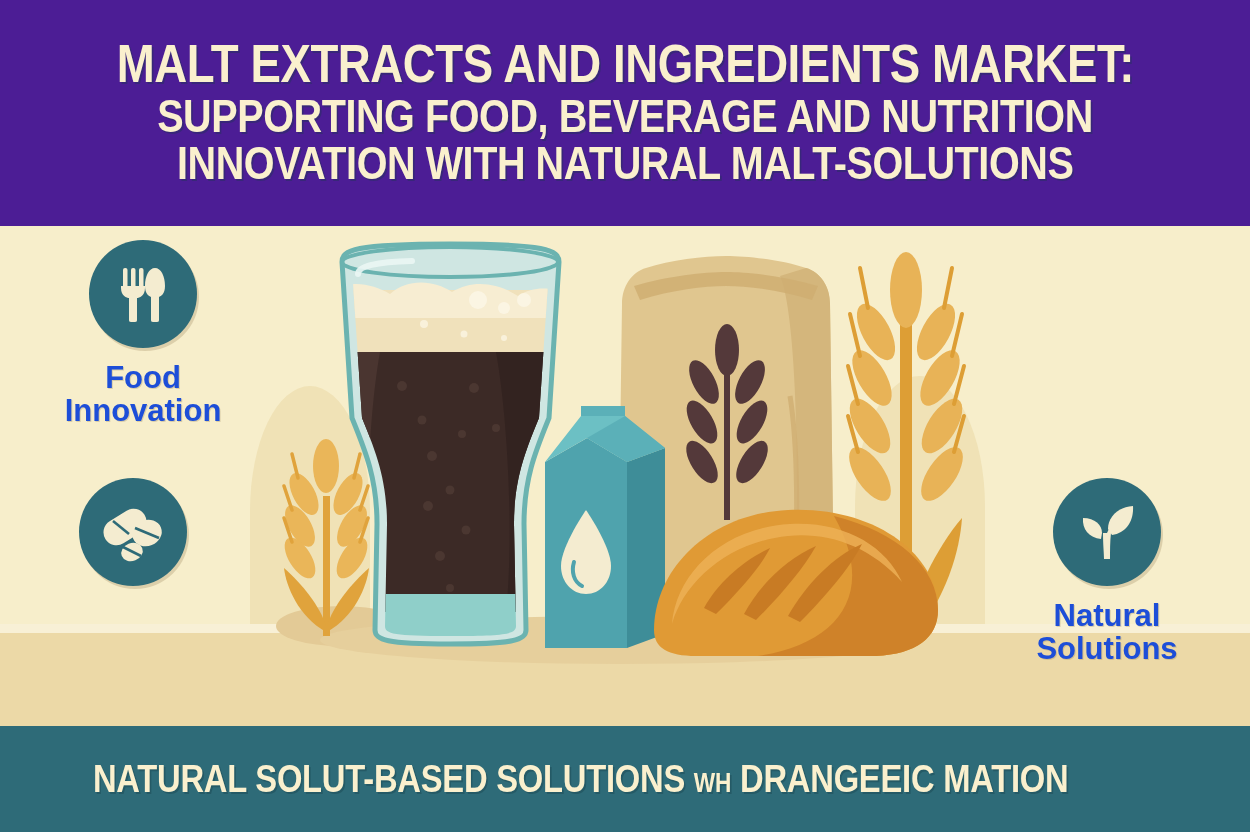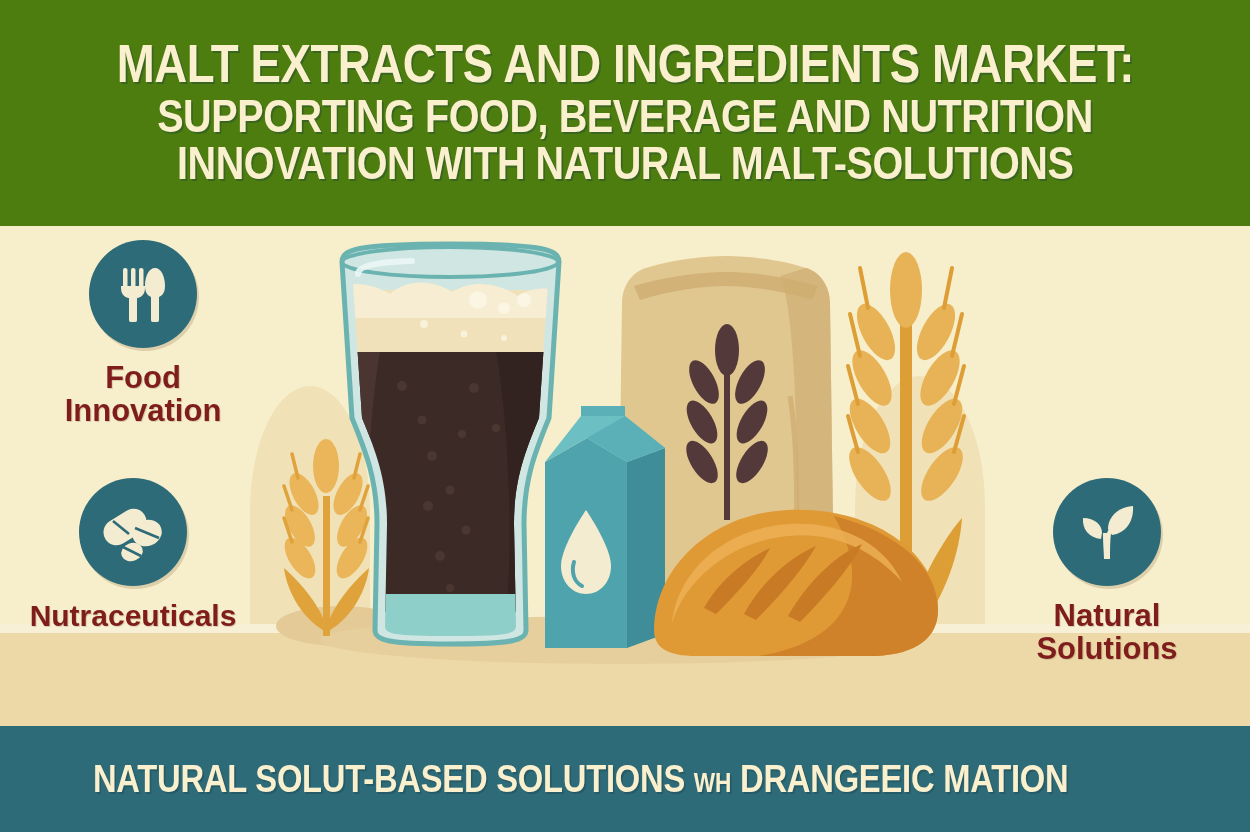--- a/index.html
+++ b/index.html
@@ -17,21 +17,21 @@
     overflow: hidden;
     background: #f7eecb;
   }
 
   
   #header-band {
     position: absolute;
     left: 0; top: 0;
     width: 1250px;
     height: 226px;
-    background: #4d7c0f;
+    background: #4c1d95;
     display: flex;
     flex-direction: column;
     align-items: center;
     justify-content: center;
     box-sizing: border-box;
     padding: 6px 20px 8px 20px;
   }
   .title-line {
     color: #faf0ce;
     font-family: "Liberation Sans", sans-serif;
@@ -115,21 +115,21 @@
     width: 108px; height: 108px;
     border-radius: 50%;
     background: #2e6b78;
     display: flex;
     align-items: center;
     justify-content: center;
     box-shadow: 2px 3px 0 rgba(150,130,85,0.28);
   }
   .feature-label {
     margin-top: 14px;
-    color: #7f1d1d;
+    color: #1d4ed8;
     font-weight: bold;
     font-size: 31px;
     line-height: 1.06;
     text-align: center;
     text-shadow: 1px 1px 0 rgba(150,130,85,0.3);
     white-space: pre-line;
   }
   #feature-food        { left: 28px;  top: 14px; }
   #feature-nutra       { left: 18px;  top: 252px; }
   #feature-beverage    { left: 992px; top: 14px; }
@@ -374,21 +374,20 @@
               <ellipse cx="30" cy="50" rx="11" ry="9" transform="rotate(-22 30 50)"></ellipse>
             </g>
             <g stroke="#2e6b78" stroke-width="2.6" fill="none">
               <path d="M11 19 L27 32"></path>
               <path d="M33 26 L57 36"></path>
               <path d="M21 45 L39 54"></path>
             </g>
           </svg>
         </span>
       </div>
-      <div class="feature-label">Nutraceuticals</div>
     </div>
 
 
     <div class="feature" id="feature-natural">
       <div class="feature-circle">
         <span>
           <svg width="60" height="58" viewBox="0 0 60 58">
             <g fill="#f4ecd0">
               <path d="M31 26 C31 14 41 4 56 3 C57 18 49 30 35 32 Z"></path>
               <path d="M25 30 C25 22 18 15 6 15 C5 26 12 35 24 36 Z"></path>

